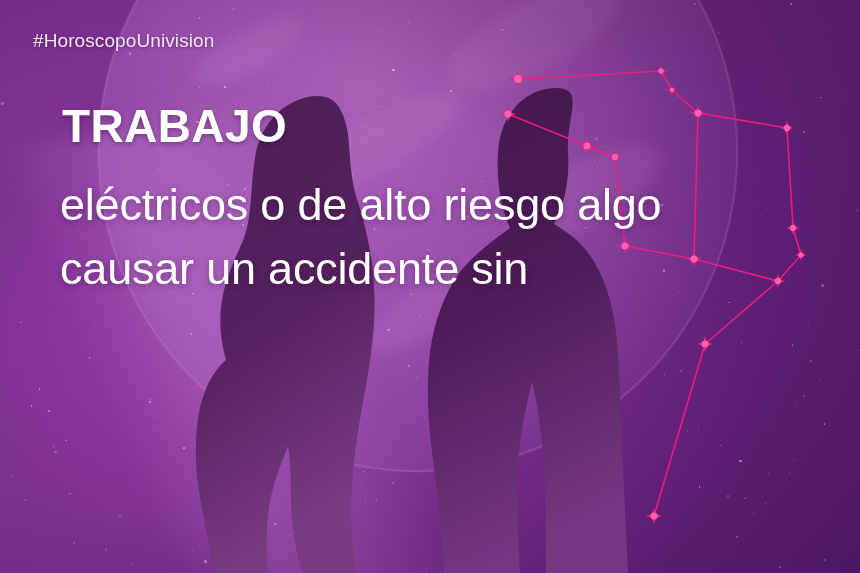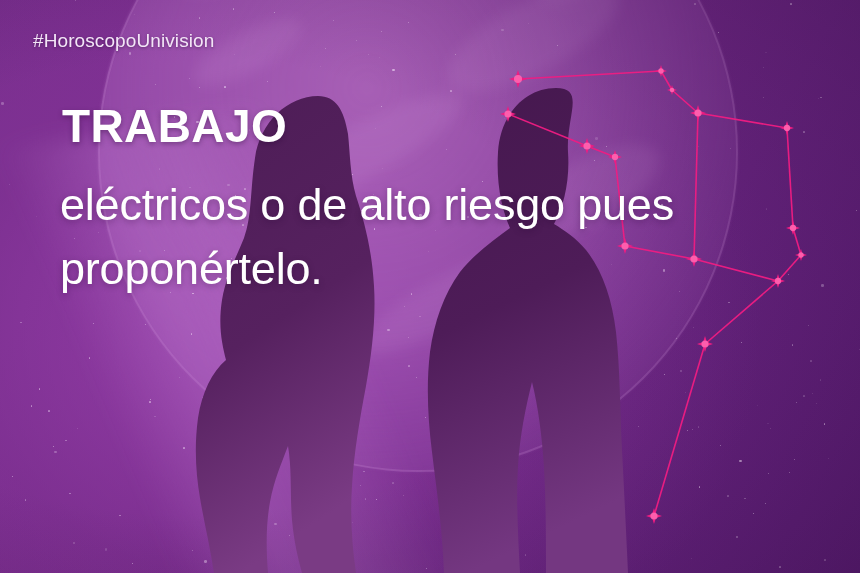--- a/index.html
+++ b/index.html
@@ -550,18 +550,18 @@
         <circle cx="654" cy="516" r="3.6" fill="#ff6ab5" fill-opacity="0.85"></circle>
       </g>
   </svg>
 
   <div id="content">
     <div id="hashtag">#HoroscopoUnivision</div>
 
     <div id="headline">TRABAJO</div>
 
     <div id="body-copy">
-        <div class="line">eléctricos o de alto riesgo pues</div>
-        <div class="line">proponértelo.</div>
+        <div class="line">eléctricos o de alto riesgo algo</div>
+        <div class="line">causar un accidente sin</div>
       </div>
   </div>
 
 </div>
 
 </body></html>

